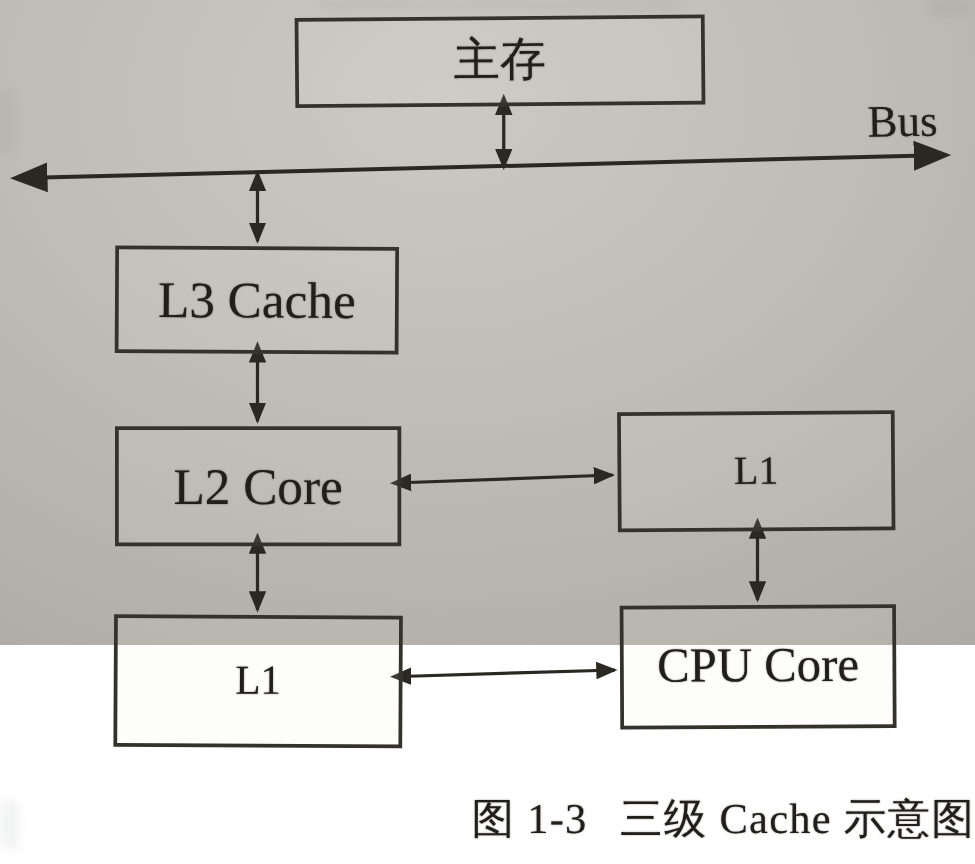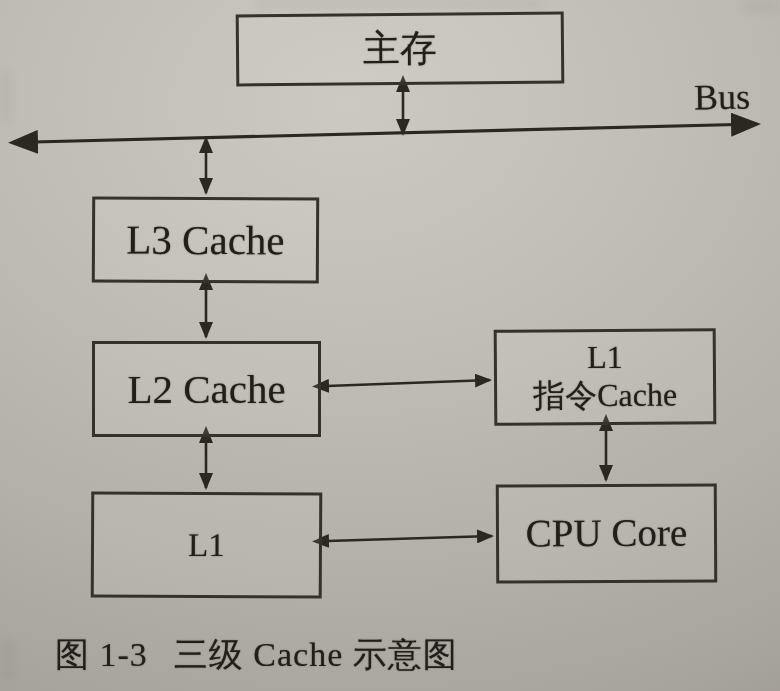--- a/index.html
+++ b/index.html
@@ -5,21 +5,21 @@
   html, body {
     margin: 0;
     padding: 0;
     width: 780px;
     height: 691px;
     overflow: hidden;
   }
   .page {
     position: relative;
     width: 780px;
-    height: 691px;
+    height: 516px;
     background:
       radial-gradient(ellipse 950px 720px at 45% 15%,
         #ccc9c2 0%, #c0bdb6 35%, #b3b0a9 65%, #a7a49d 88%, #9e9a93 100%);
     font-family: "Liberation Serif", "DejaVu Serif", serif;
     color: #221f1b;
   }
   
   .smudge {
     position: absolute;
     background: #5d636e;
@@ -67,21 +67,21 @@
     top: 76px;
     font-size: 36px;
     text-shadow: 0 0 1.2px rgba(34, 31, 27, 0.6);
     transform: rotate(-1deg);
   }
   .caption {
     position: absolute;
     left: 0;
     top: 632px;
     width: 100%;
-    text-align: left;
+    text-align: right;
     font-size: 34px;
     padding-left: 55px;
     box-sizing: border-box;
     letter-spacing: 1px;
     text-shadow: 0 0 1.3px rgba(34, 31, 27, 0.6);
   }
   .caption .fig-number { margin-right: 26px; }
 </style>
 </head>
 <body>
@@ -130,26 +130,25 @@
     <span>主存</span>
   </div>
 
   <div class="bus-label">Bus</div>
 
   <div class="box box-l3">
     <span>L3 Cache</span>
   </div>
 
   <div class="box box-l2">
-    <span>L2 Cache</span>
+    <span>L2 Core</span>
   </div>
 
   <div class="box box-l1i">
     <span>L1</span>
-    <span>指令Cache</span>
   </div>
 
   <div class="box box-l1d">
     <span>L1</span>
   </div>
 
   <div class="box box-cpu">
     <span>CPU Core</span>
   </div>
 

